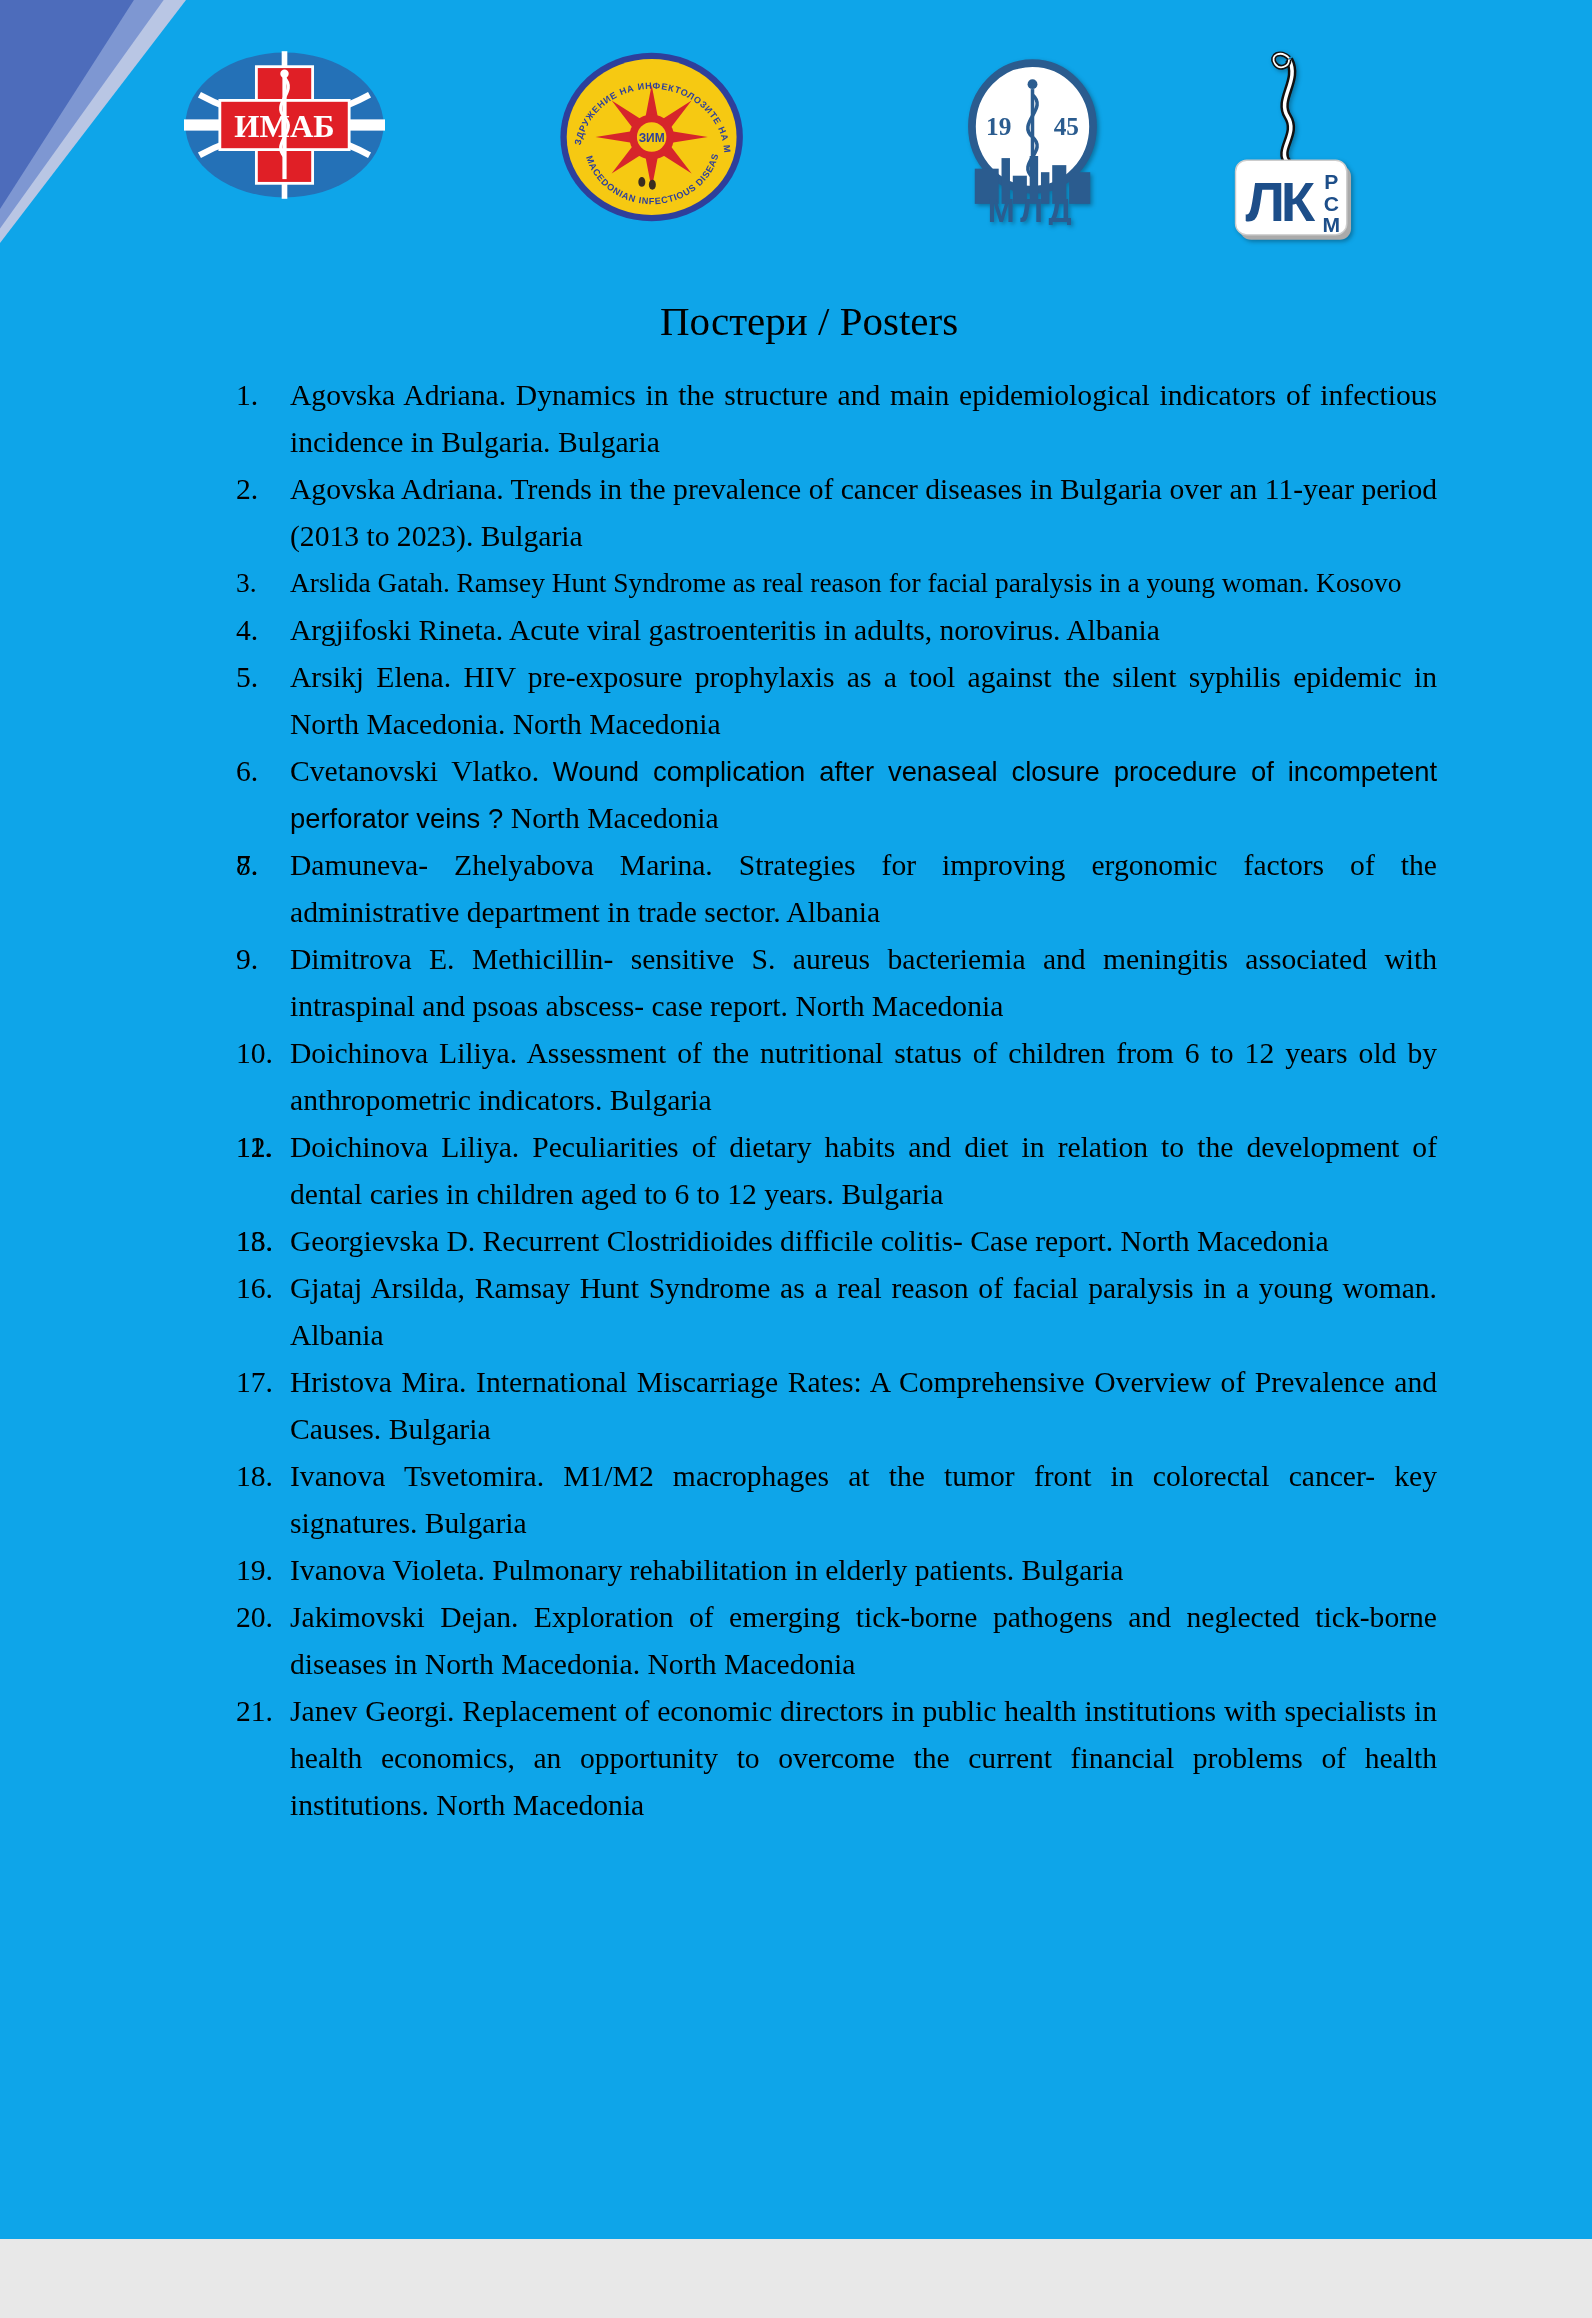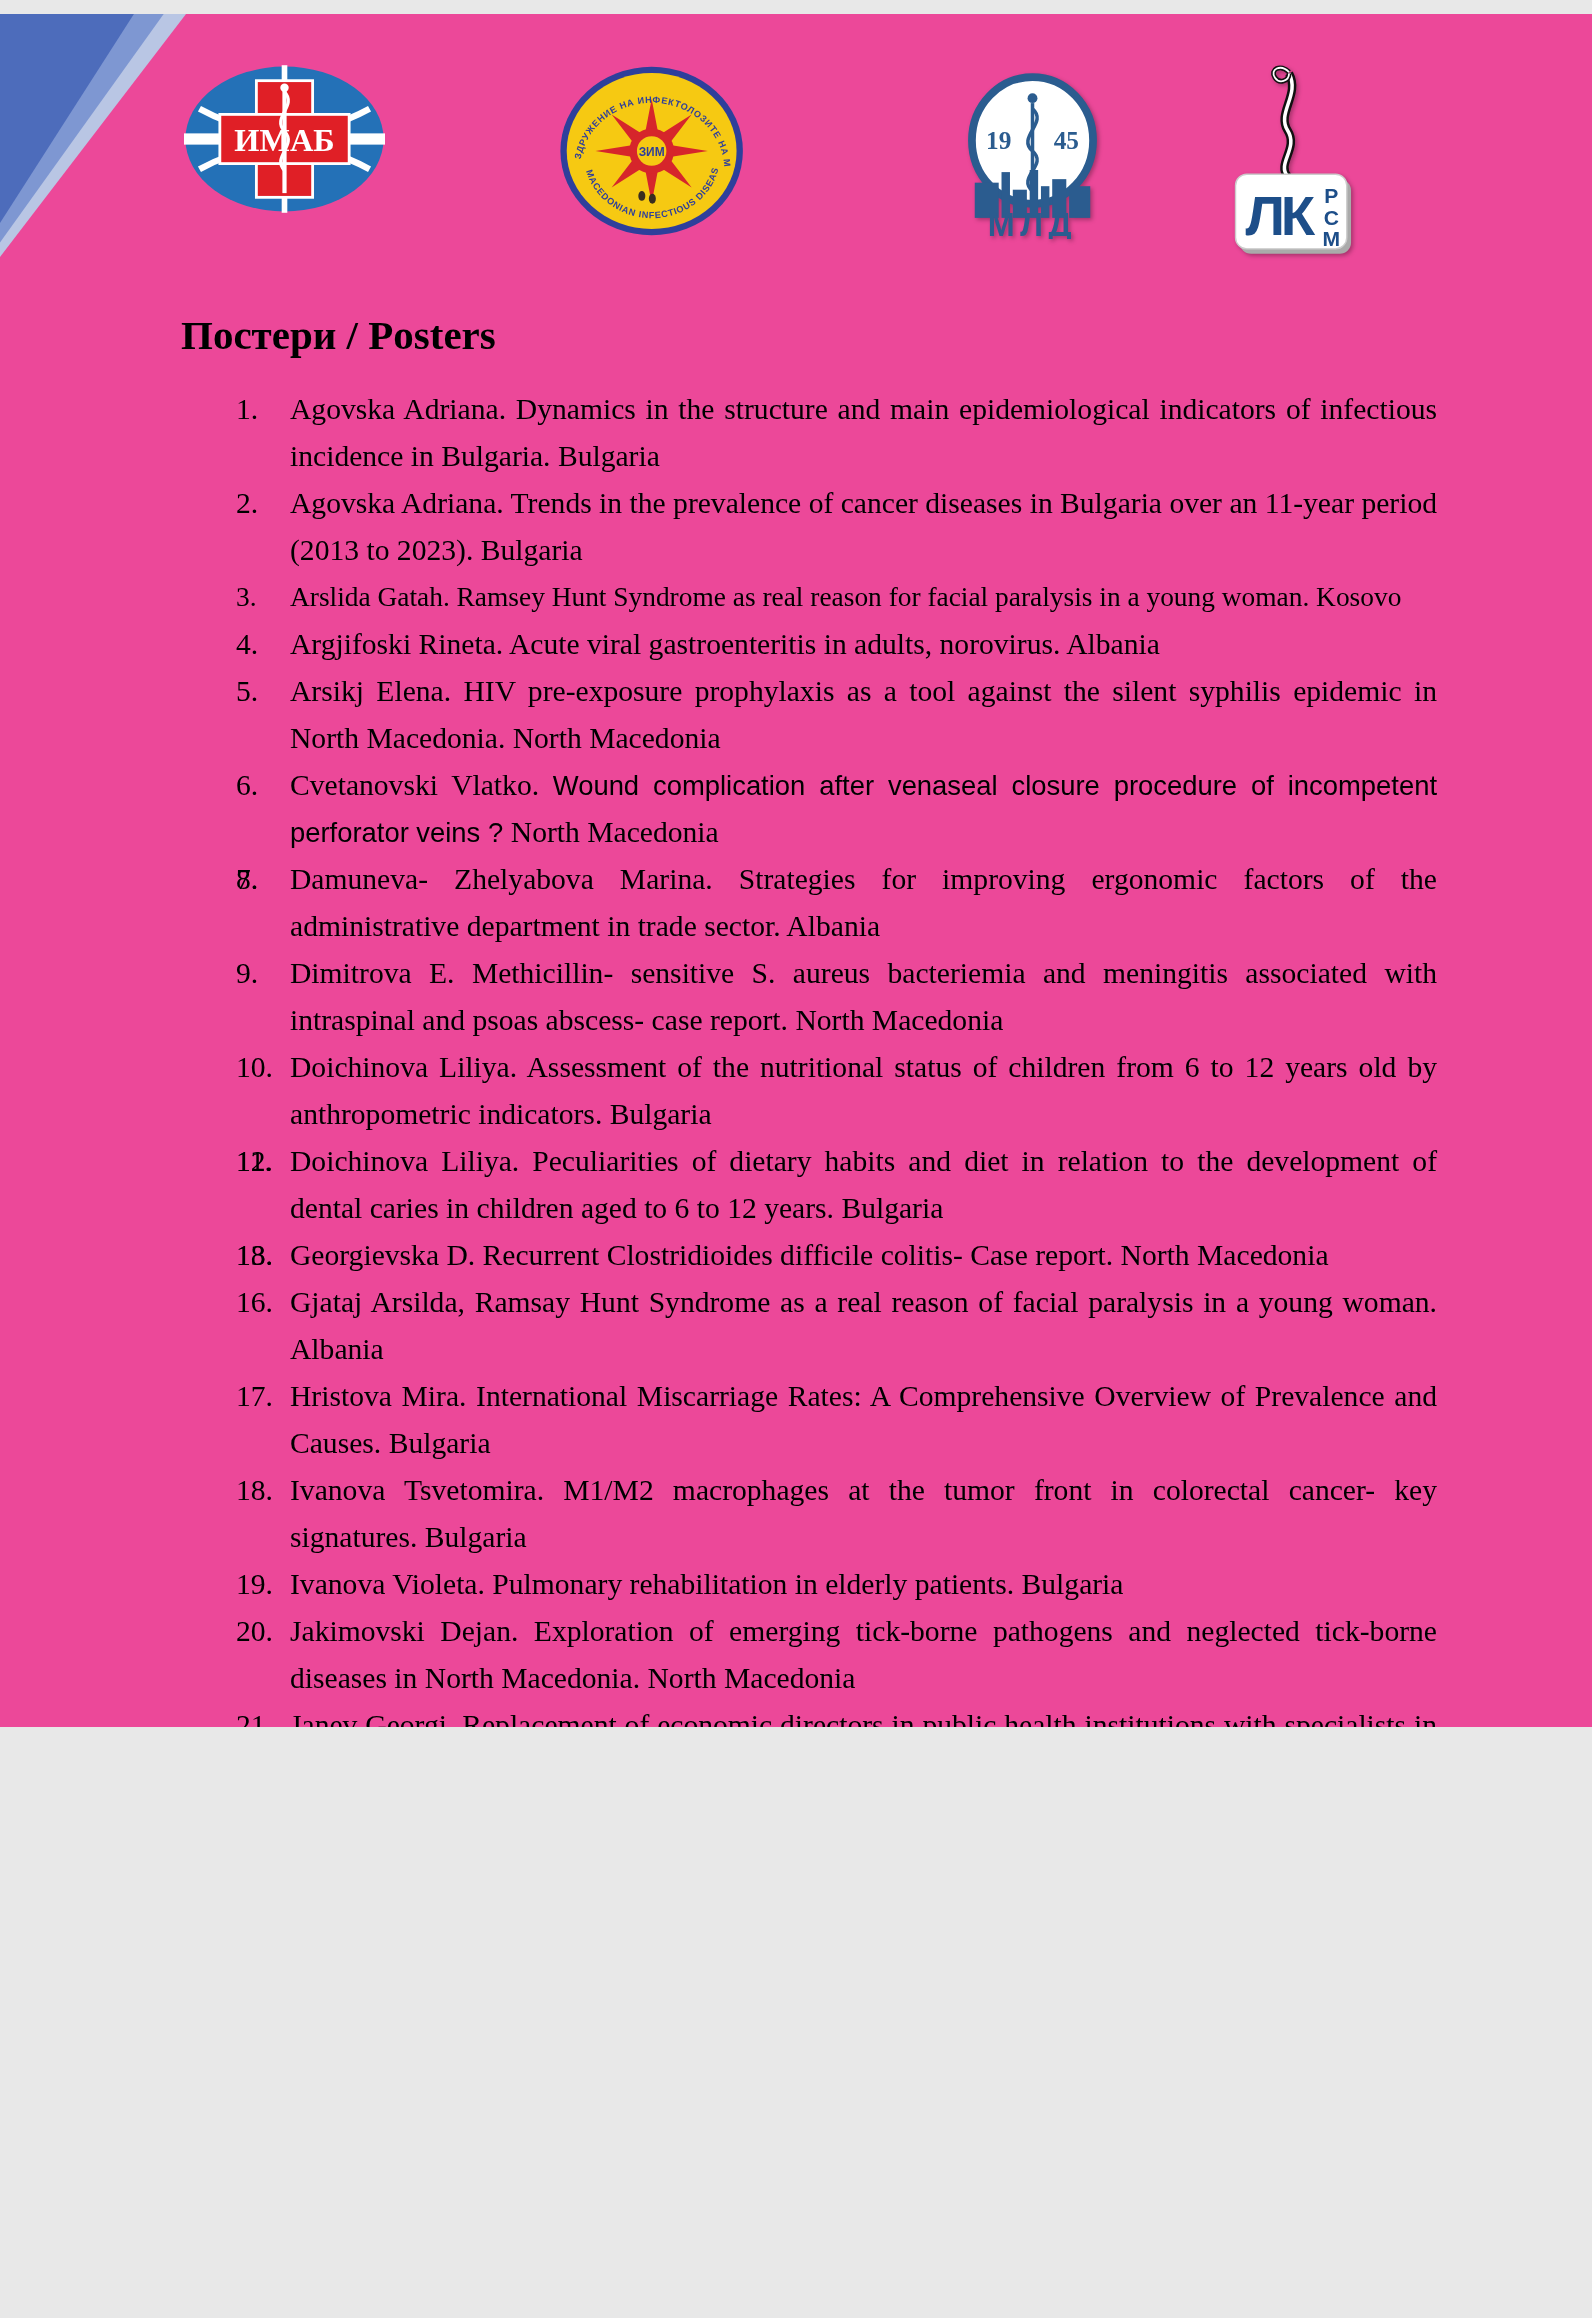--- a/index.html
+++ b/index.html
@@ -1,40 +1,41 @@
 <!DOCTYPE html>
 <html style="font-size:11.3px"><head>
 <meta charset="utf-8">
 <style>
   html,body{margin:0;padding:0;background:#e8e8e8;}
   .page{
-    position:relative;width:1592px;height:1713px;margin:14px auto;
-    background:#ec4899;overflow:hidden;
+    position:relative;width:1592px;height:2239px;margin:0 auto;
+    background:#0ea5e9;overflow:hidden;
     font-family:"Liberation Serif", serif;color:#000;
   }
   
   .corner-decoration{position:absolute;left:0;top:0;width:186px;height:243px;}
   .tri{position:absolute;left:0;top:0;width:100%;height:100%;}
   .tri-pale {background:#b9c6e4;clip-path:polygon(0 0,100% 0,0 100%);}
   .tri-light{background:#7e97d2;clip-path:polygon(0 0,88% 0,0 94%);}
   .tri-dark {background:#4d6cbb;clip-path:polygon(0 0,72% 0,0 86%);}
   
   .logos{position:absolute;left:0;top:0;width:100%;height:281px;}
   .logo{position:absolute;}
   .logo svg{display:block;width:100%;height:100%;}
   .logo-imab {left:184px; top:51px; width:201px;height:148px;}
   .logo-mids {left:559px; top:51px; width:186px;height:172px;}
   .logo-mld  {left:955px;top:56px; width:155px;height:169px;filter:drop-shadow(2.8px 2.8px 2.1px rgba(0,0,0,.30));}
   .logo-lkrsm{left:1210px;top:44px; width:156px;height:200px;filter:drop-shadow(2.8px 2.8px 2.1px rgba(0,0,0,.30));}
   .curved-label{font-family:"Liberation Sans",sans-serif;font-weight:bold;letter-spacing:1px;}
   
   .content{position:absolute;left:181px;right:155px;top:299px;}
   h1.doc-title{
-    margin:0 0 27px 0;font-size:41px;font-weight:bold;line-height:1.12;
+    margin:0 0 27px 0;font-size:41px;font-weight:normal;line-height:1.12;
     font-family:"Liberation Serif", serif;
+    text-align:center;
   }
   .poster-list{}
   .poster-item{
     position:relative;padding-left:109px;text-align:justify;
     font-size:29.6px;line-height:47px;
   }
   .poster-item .num{position:absolute;left:55px;top:0;}
   .item-small{font-size:27.4px;}
   .seg-sans{font-family:"Liberation Sans",sans-serif;font-size:27.4px;}
 </style>

